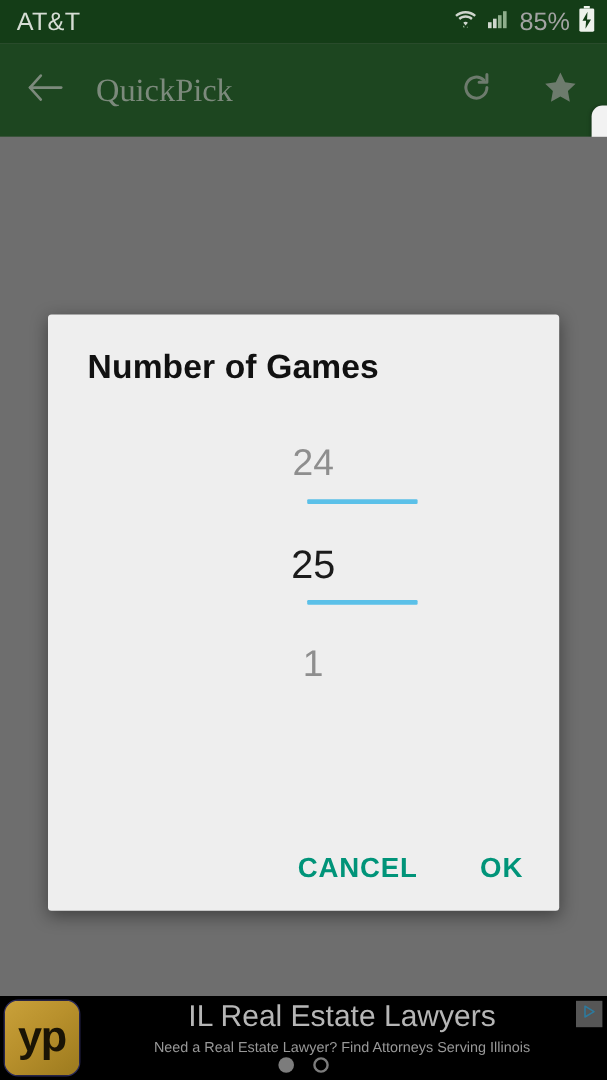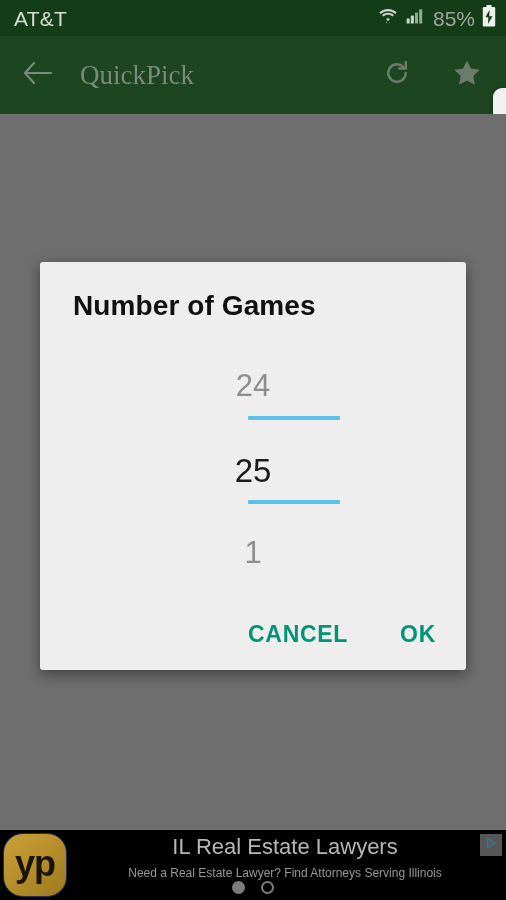--- a/index.html
+++ b/index.html
@@ -115,40 +115,40 @@
     height: 716px;
     background: #6e6e6e;
   }
 
   
   .dialog {
     position: absolute;
     left: 40px;
     top: 262px;
     width: 426px;
-    height: 408px;
+    height: 497px;
     background: #eeeeee;
     border-radius: 3px;
     box-shadow: 0 4px 14px rgba(0,0,0,0.42);
     box-sizing: border-box;
   }
   .dialog-title {
     position: absolute;
     left: 33px;
     top: 28px;
     font-size: 28px;
     font-weight: bold;
     color: #111;
     letter-spacing: 0.1px;
   }
 
   
   .picker {
     position: absolute;
-    left: 0;
+    left: 8px;
     top: 82px;
     width: 426px;
     height: 228px;
   }
   .picker-cell {
     position: absolute;
     left: 0;
     width: 426px;
     text-align: center;
     line-height: 1;
@@ -213,21 +213,21 @@
     height: 70px;
     background: #000;
     overflow: hidden;
   }
   .ad-logo {
     position: absolute;
     left: 3px;
     top: 3px;
     width: 64px;
     height: 64px;
-    border-radius: 20px;
+    border-radius: 12px;
     border: 1px solid #2b2a5a;
     background: linear-gradient(140deg, #c9a13a 0%, #b8902c 45%, #9c7a1e 100%);
     display: flex;
     align-items: center;
     justify-content: center;
     box-sizing: border-box;
   }
   .ad-logo-text {
     font-size: 36px;
     font-weight: bold;
@@ -238,21 +238,21 @@
   }
   .ad-copy {
     position: absolute;
     left: 70px;
     top: 2px;
     width: 430px;
     text-align: center;
   }
   .ad-headline {
     color: #b6b6b6;
-    font-size: 22px;
+    font-size: 25px;
     line-height: 30px;
     white-space: nowrap;
   }
   .ad-sub {
     color: #989898;
     font-size: 12px;
     line-height: 22px;
     white-space: nowrap;
   }
   .ad-dots {

